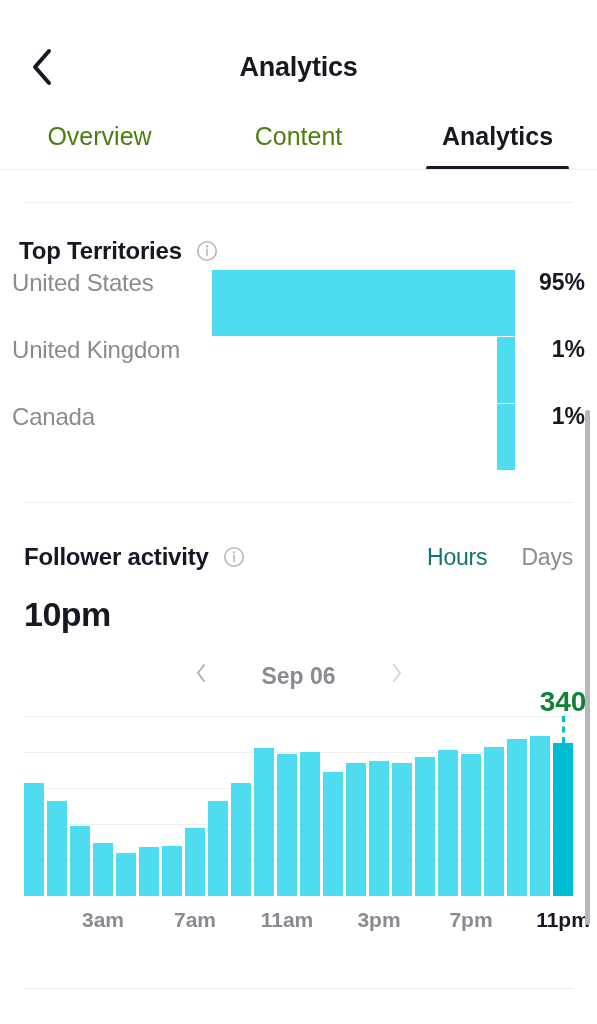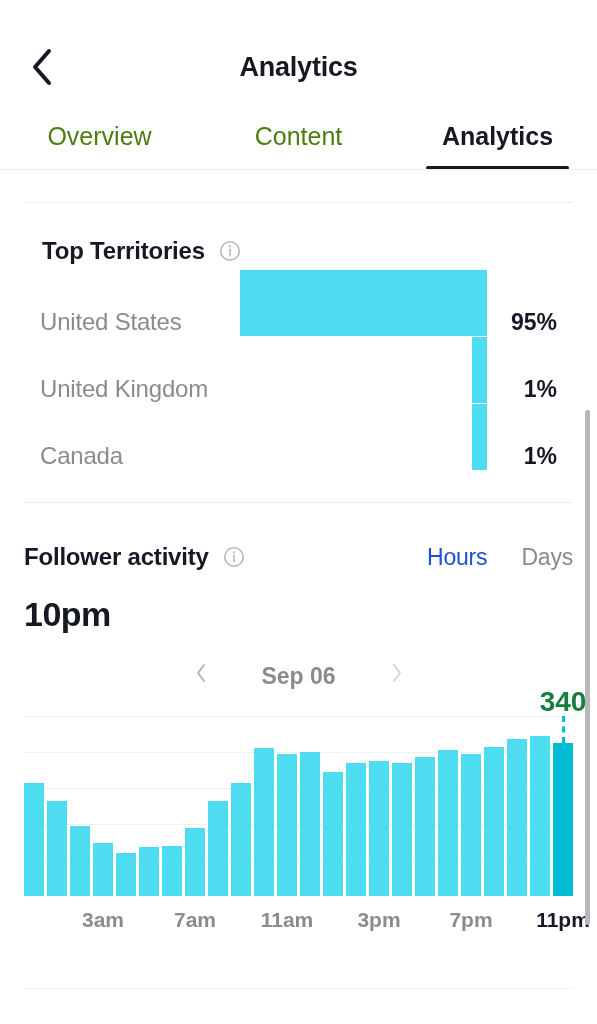--- a/index.html
+++ b/index.html
@@ -75,45 +75,44 @@
   .divider {
     height:1px;
     background:#ededee;
     margin:0 24px;
   }
 
   
   .section-head {
     display:flex;
     align-items:center;
-    padding:0 36px;
-    margin-left:6px;
+    padding:0 19px;
   }
   .section-title {
     font-size:24px;
     font-weight:700;
     color:#161823;
     letter-spacing:-0.2px;
   }
   .info-icon {
     width:22px; height:22px;
     margin-left:14px;
     flex:0 0 auto;
     cursor:pointer;
   }
   .info-icon svg { display:block; }
 
   
   .territories { padding-top:4px; }
   .terr-row {
     height:67px;
     display:flex;
-    align-items:flex-end;
-    position:relative;
-    padding:0 40px;
+    align-items:flex-start;
+    position:relative;
+    padding:0 12px;
   }
   .terr-name {
     width:200px;
     font-size:24px;
     color:#8a8b91;
     letter-spacing:-0.2px;
     flex:0 0 auto;
   }
   .terr-track {
     position:relative;
@@ -148,21 +147,21 @@
     margin-top:30px;
   }
   .activity-head .spacer { flex:1 1 auto; }
   .seg {
     font-size:23px;
     color:#8a8b91;
     margin-left:34px;
     cursor:pointer;
     letter-spacing:-0.2px;
   }
-  .seg.active { color:#1d4ed8; }
+  .seg.active { color:#0f766e; }
 
   .big-value {
     padding:0 24px;
     font-size:34px;
     font-weight:700;
     color:#161823;
     margin-top:14px;
     letter-spacing:-0.5px;
   }
 

